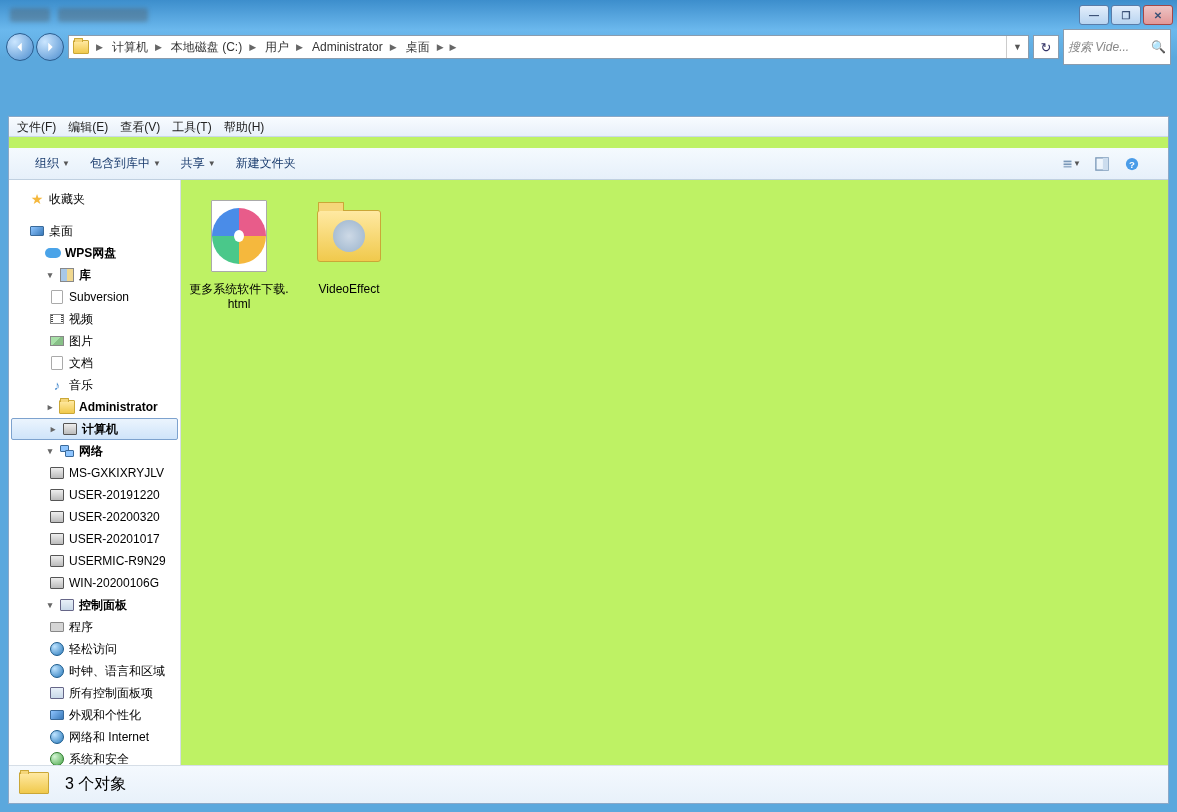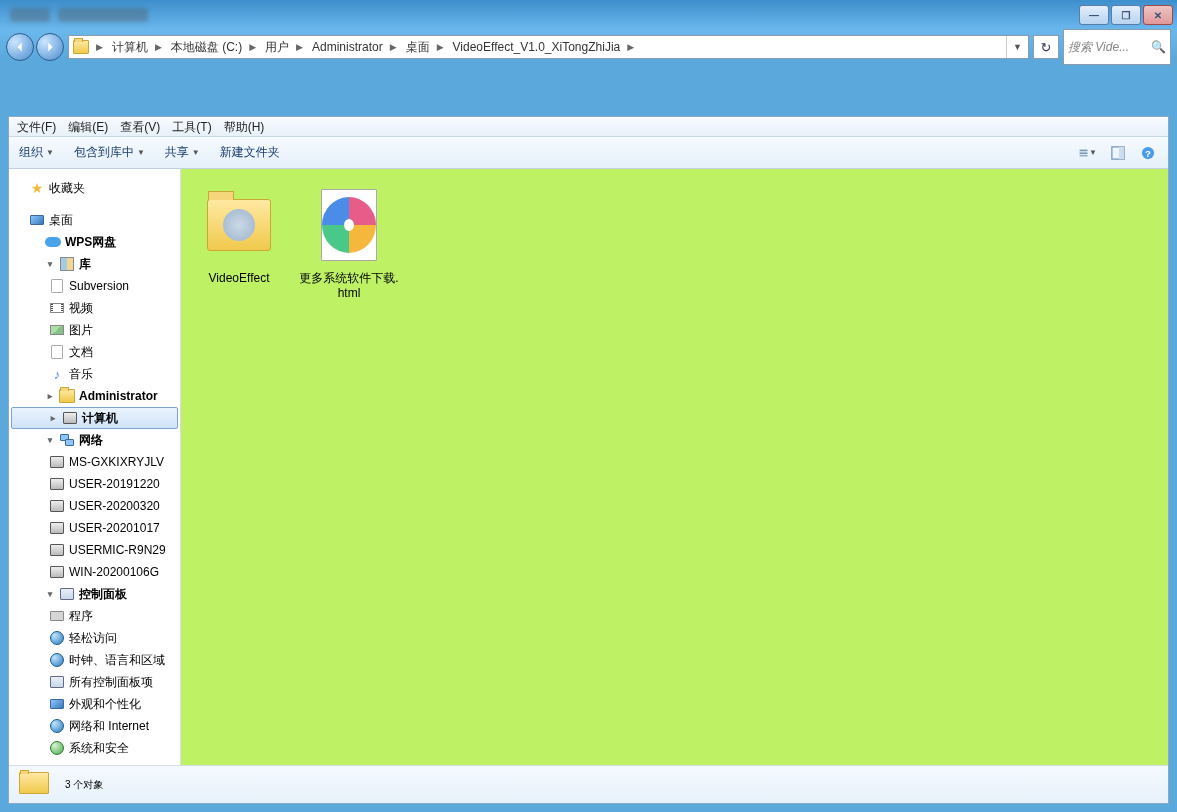--- a/index.html
+++ b/index.html
@@ -23,21 +23,21 @@
 .addr-icon { width:16px; height:16px; margin:0 4px; display:flex; align-items:center; justify-content:center; }
 .addr-tail { flex:1; }
 .addr-end { width:22px; height:22px; display:flex; align-items:center; justify-content:center; border-left:1px solid #ccc; }
 .refresh-btn { width:26px; height:24px; background:#fff; border:1px solid #8a9cae; display:flex; align-items:center; justify-content:center; color:#336; font-size:13px; }
 .search-box { width:108px; height:36px; background:#fff; border:1px solid #8a9cae; display:flex; align-items:center; padding:0 4px; font-size:12px; color:#888; font-style:italic; }
 .search-box .mag { margin-left:auto; color:#5b7ea8; font-style:normal; }
 
 .menubar { height: 20px; background: linear-gradient(to bottom,#f7fbff,#e8f0f9); border-top:1px solid #fff; border-bottom:1px solid #c9d8e8; display:flex; align-items:center; padding:0 8px; font-size:12px; gap:12px; color:#222; }
 .menubar span { cursor:default; }
 
-.toolbar { height: 32px; background: linear-gradient(to bottom,#f5fafe,#e6f0fa); border-bottom:1px solid #c0d0e0; display:flex; align-items:center; padding:0 10px; font-size:12px; color:#1a3c6e; gap:20px; }
+.toolbar { height: 32px; background: linear-gradient(to bottom,#f5fafe,#e6f0fa); border-bottom:1px solid #c0d0e0; display:flex; align-items:center; padding:0 26px; font-size:12px; color:#1a3c6e; gap:20px;margin-top:11px; }
 .toolbar-item { display:flex; align-items:center; gap:3px; }
 .toolbar-item .dd { font-size:8px; color:#555; }
 .toolbar-right { margin-left:auto; display:flex; gap:10px; align-items:center; }
 .tb-icon { width:20px; height:20px; display:flex; align-items:center; justify-content:center; border:1px solid transparent; border-radius:2px; }
 .tb-icon svg { width:14px; height:14px; }
 
 .mainarea { position:absolute; top:116px; left:8px; right:8px; bottom:8px; background:#bef264; border:1px solid #8aa8c8; display:flex; flex-direction:column; }
 .content { flex:1; display:flex; overflow:hidden; }
 
 .sidebar { width:172px; border-right:1px solid #d6dee7; overflow-y:auto; overflow-x:hidden; font-size:12px; background:#fff; padding-top:8px; }
@@ -50,21 +50,21 @@
 .tree-item .ico { width:16px; height:16px; display:flex; align-items:center; justify-content:center; }
 .tree-item.depth1 { padding-left:36px;font-weight:bold; }
 .tree-item.depth2 { padding-left:40px; }
 .tree-spacer { height:10px; }
 
 .fileview { flex:1; padding:14px 8px; display:flex; align-items:flex-start; gap: 10px; flex-wrap:wrap; }
 .file-item { width:100px; text-align:center; font-size:12px; cursor:default; }
 .file-item .thumb { width:84px; height:84px; margin:0 auto 4px; display:flex; align-items:center; justify-content:center; }
 .file-item .label { line-height:15px; word-break:break-all; }
 
-.statusbar { height:38px; border-top:1px solid #d6dee7; background:linear-gradient(to bottom,#f4f9fe,#e8f1fa); display:flex; align-items:center; padding:0 10px; font-size:10px; gap:14px; }
+.statusbar { height:38px; border-top:1px solid #d6dee7; background:linear-gradient(to bottom,#f4f9fe,#e8f1fa); display:flex; align-items:center; padding:0 10px; font-size:16px; gap:14px; }
 .status-folder { width:32px; height:26px; }
 
 .ico-folder { width:16px; height:14px; background:linear-gradient(to bottom,#ffe9a2,#f0c94c); border:1px solid #caa737; border-radius:1px; position:relative; }
 .ico-folder:before { content:''; position:absolute; top:-3px; left:0; width:7px; height:3px; background:#f5d67a; border:1px solid #caa737; border-bottom:none; border-radius:1px 1px 0 0; }
 .ico-folder.big { width:64px; height:52px; border-radius:3px; }
 .ico-folder.big:before { width:24px; height:8px; top:-9px; }
 .ico-monitor { width:14px; height:10px; border:1px solid #3a6a9a; background:linear-gradient(135deg,#8ec5ff,#3878b8); border-radius:1px; }
 .ico-drive { width:14px; height:10px; background:#d5d5d5; border:1px solid #888; border-radius:1px; position:relative; }
 .ico-file { width:12px; height:14px; background:#fff; border:1px solid #aaa; border-radius:1px; position:relative; }
 .ico-file.big { width:56px; height:72px; }
@@ -124,21 +124,20 @@
     <span class="addr-seg">计算机</span>
     <span class="addr-arrow">▶</span>
     <span class="addr-seg">本地磁盘 (C:)</span>
     <span class="addr-arrow">▶</span>
     <span class="addr-seg">用户</span>
     <span class="addr-arrow">▶</span>
     <span class="addr-seg">Administrator</span>
     <span class="addr-arrow">▶</span>
     <span class="addr-seg">桌面</span>
     <span class="addr-arrow">▶</span>
-    <span class="addr-seg">VideoEffect_V1.0_XiTongZhiJia</span>
     <span class="addr-arrow">▶</span>
     <span class="addr-tail"></span>
     <div class="addr-end" style="color:#555;font-size:9px;">▼</div>
   </div>
   <div class="refresh-btn">↻</div>
   <div class="search-box">
     <span>搜索 Vide...</span>
     <span class="mag">🔍</span>
   </div>
 </div>
@@ -353,34 +352,34 @@
           <span class="ico">
             <div class="ico-globe" style="background:radial-gradient(circle at 30% 30%,#d4f5d4,#4aa84a);border-color:#2a7a2a;"></div>
           </span>
           <span>系统和安全</span>
         </div>
   </div>
 
   <div class="fileview">
     <div class="file-item">
       <div class="thumb">
+            <div class="ico-file big" style="position:relative;display:flex;align-items:center;justify-content:center;">
+              <div class="pinwheel"></div>
+            </div>
+          </div>
+      <div class="label">更多系统软件下载.html</div>
+    </div>
+    <div class="file-item">
+      <div class="thumb">
             <div class="ico-folder big" style="position:relative;">
               <div class="gear-badge"></div>
             </div>
           </div>
       <div class="label">VideoEffect</div>
     </div>
-    <div class="file-item">
-      <div class="thumb">
-            <div class="ico-file big" style="position:relative;display:flex;align-items:center;justify-content:center;">
-              <div class="pinwheel"></div>
-            </div>
-          </div>
-      <div class="label">更多系统软件下载.html</div>
-    </div>
   </div>
 </div>
 
 <div class="statusbar">
   <div class="status-folder">
         <div class="ico-folder" style="width:30px;height:22px;"></div>
       </div>
   <span>3 个对象</span>
 </div>
 

